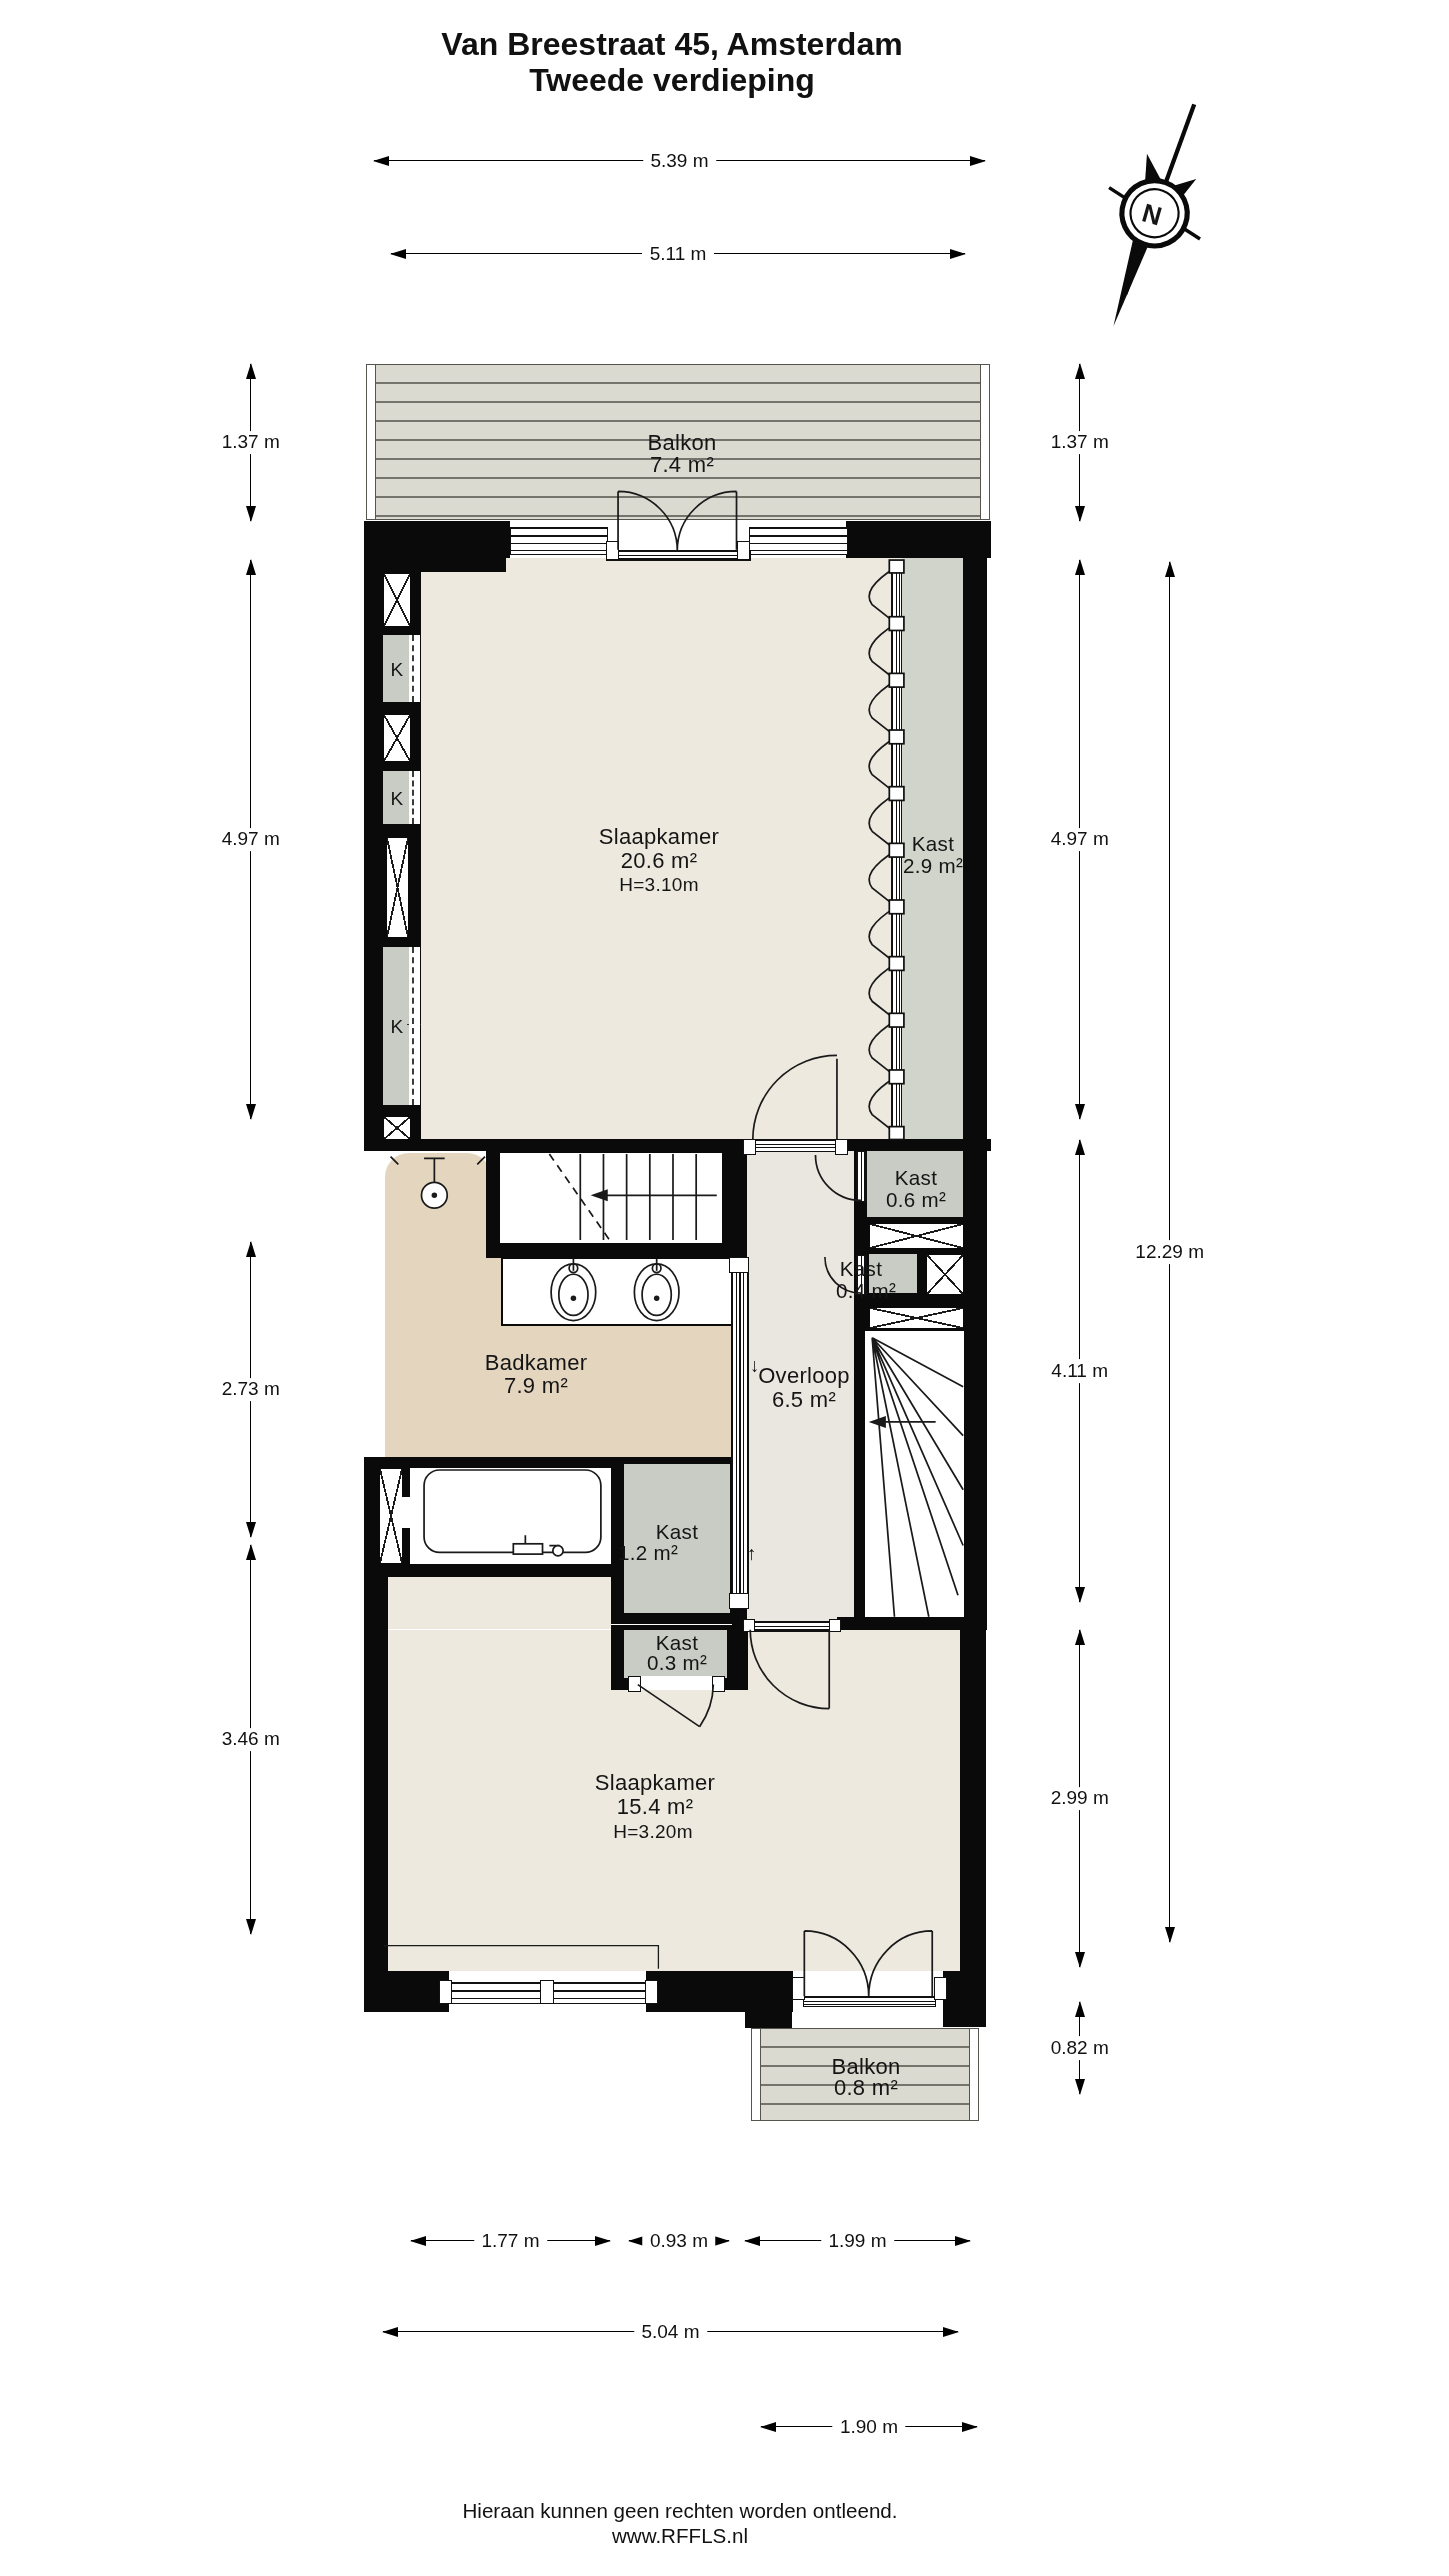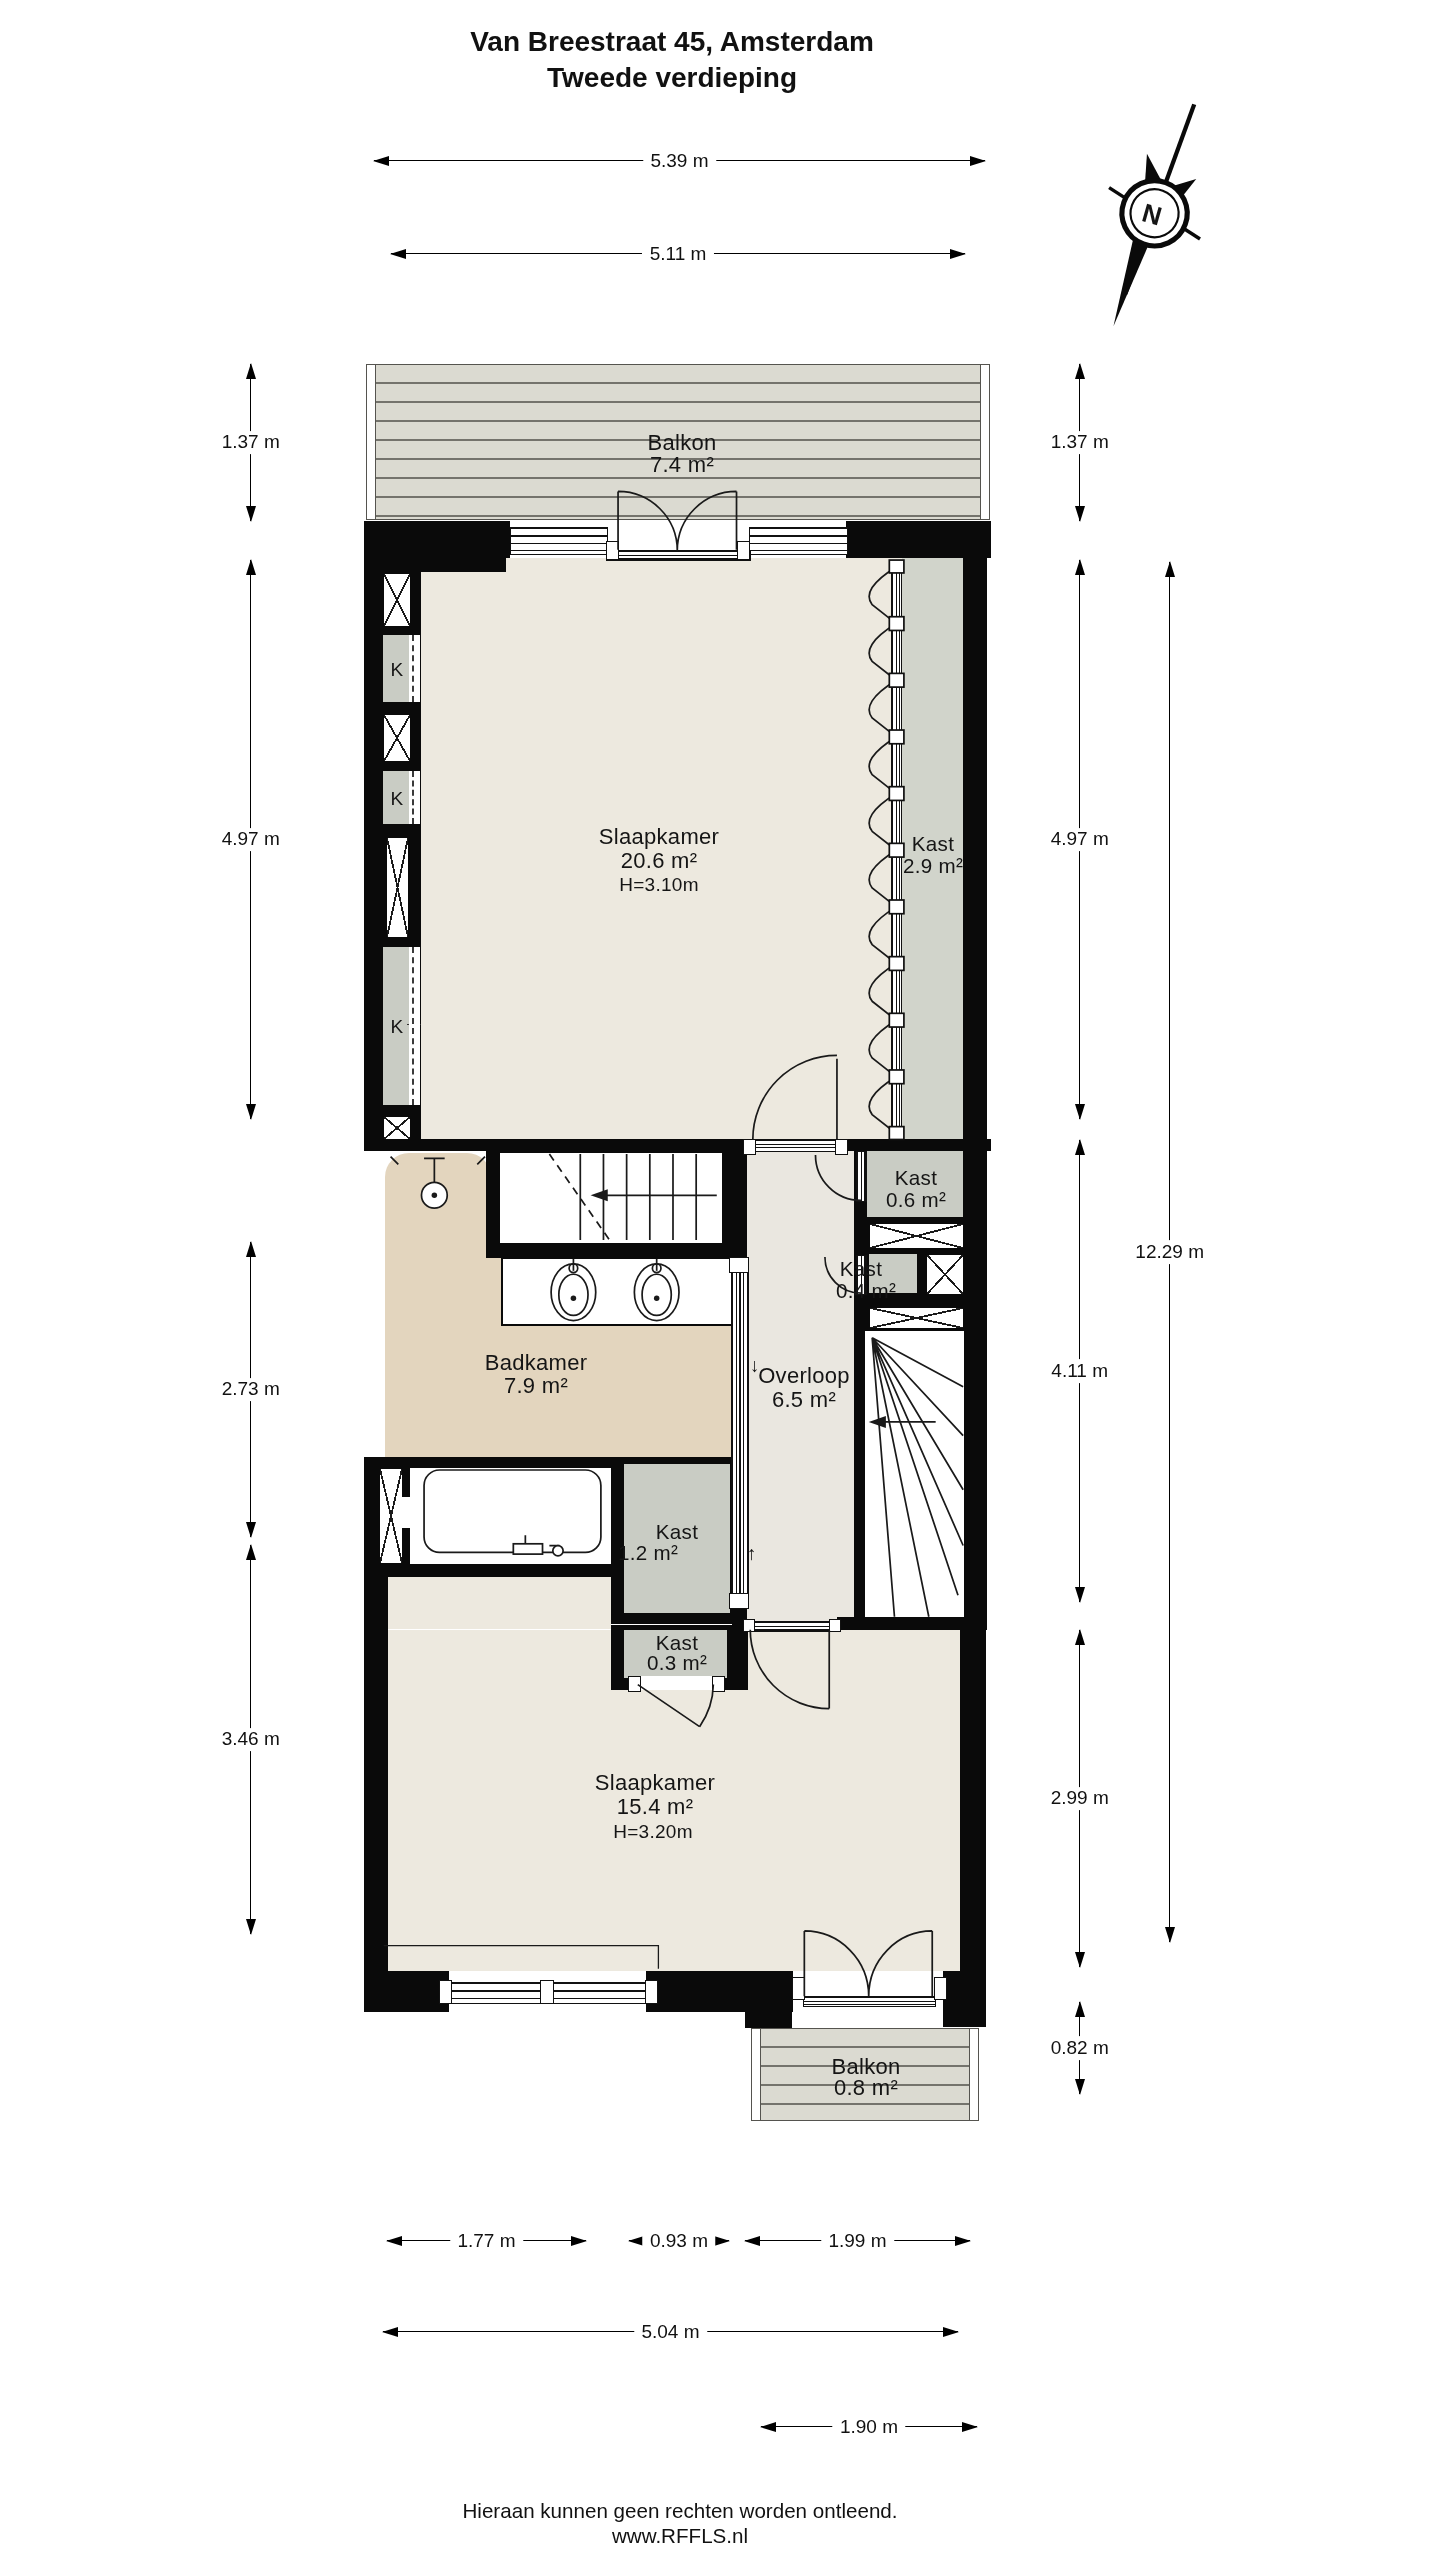--- a/index.html
+++ b/index.html
@@ -33,21 +33,21 @@
   .dimh .dl{position:absolute;left:0;right:0;top:6.9px;border-top:1.7px solid #000;}
   .dimv{position:absolute;width:15.5px;z-index:40;}
   .dimv .dl{position:absolute;top:0;bottom:0;left:6.9px;border-left:1.7px solid #000;}
   .ah{position:absolute;width:0;height:0;border:5.2px solid transparent;}
   .al{left:-0.9px;top:2.6px;border-left:0;border-right:16.3px solid #000;}
   .ar{right:-0.9px;top:2.6px;border-right:0;border-left:16.3px solid #000;}
   .at{top:-0.9px;left:2.6px;border-top:0;border-bottom:16.3px solid #000;}
   .ab{bottom:-0.9px;left:2.6px;border-bottom:0;border-top:16.3px solid #000;}
   .dlabel{position:absolute;left:50%;top:7.7px;transform:translate(-50%,-50%);
     background:#fff;padding:0.9px 7.7px;font-size:19px;white-space:nowrap;}
-  .title{position:absolute;transform:translateX(-50%);font-weight:bold;font-size:28px;z-index:40;}
+  .title{position:absolute;transform:translateX(-50%);font-weight:bold;font-size:32px;z-index:40;}
   .foot{position:absolute;transform:translateX(-50%);font-size:20.6px;z-index:40;}
 </style>
 </head>
 <body>
 
 <div id="stage">
 
   <div class="title" style="left:672px;top:26px">Van Breestraat 45, Amsterdam</div>
   <div class="title" style="left:672px;top:62px">Tweede verdieping</div>
 
@@ -342,21 +342,21 @@
       <span class="ah ab"></span>
     <span class="dlabel" style="left:7.7px;top:50%">0.82 m</span>
     </div>
   <div class="dimv" style="left:1162px;top:562px;height:1380px">
     <span class="dl"></span>
       <span class="ah at"></span>
       <span class="ah ab"></span>
     <span class="dlabel" style="left:7.7px;top:50%">12.29 m</span>
     </div>
 
-  <div class="dimh" style="left:387px;top:2233px;width:199px">
+  <div class="dimh" style="left:411px;top:2233px;width:199px">
     <span class="dl"></span>
       <span class="ah al"></span>
       <span class="ah ar"></span>
     <span class="dlabel">1.77 m</span>
     </div>
   <div class="dimh" style="left:629px;top:2233px;width:100px">
     <span class="dl"></span>
       <span class="ah al"></span>
       <span class="ah ar"></span>
     <span class="dlabel">0.93 m</span>

